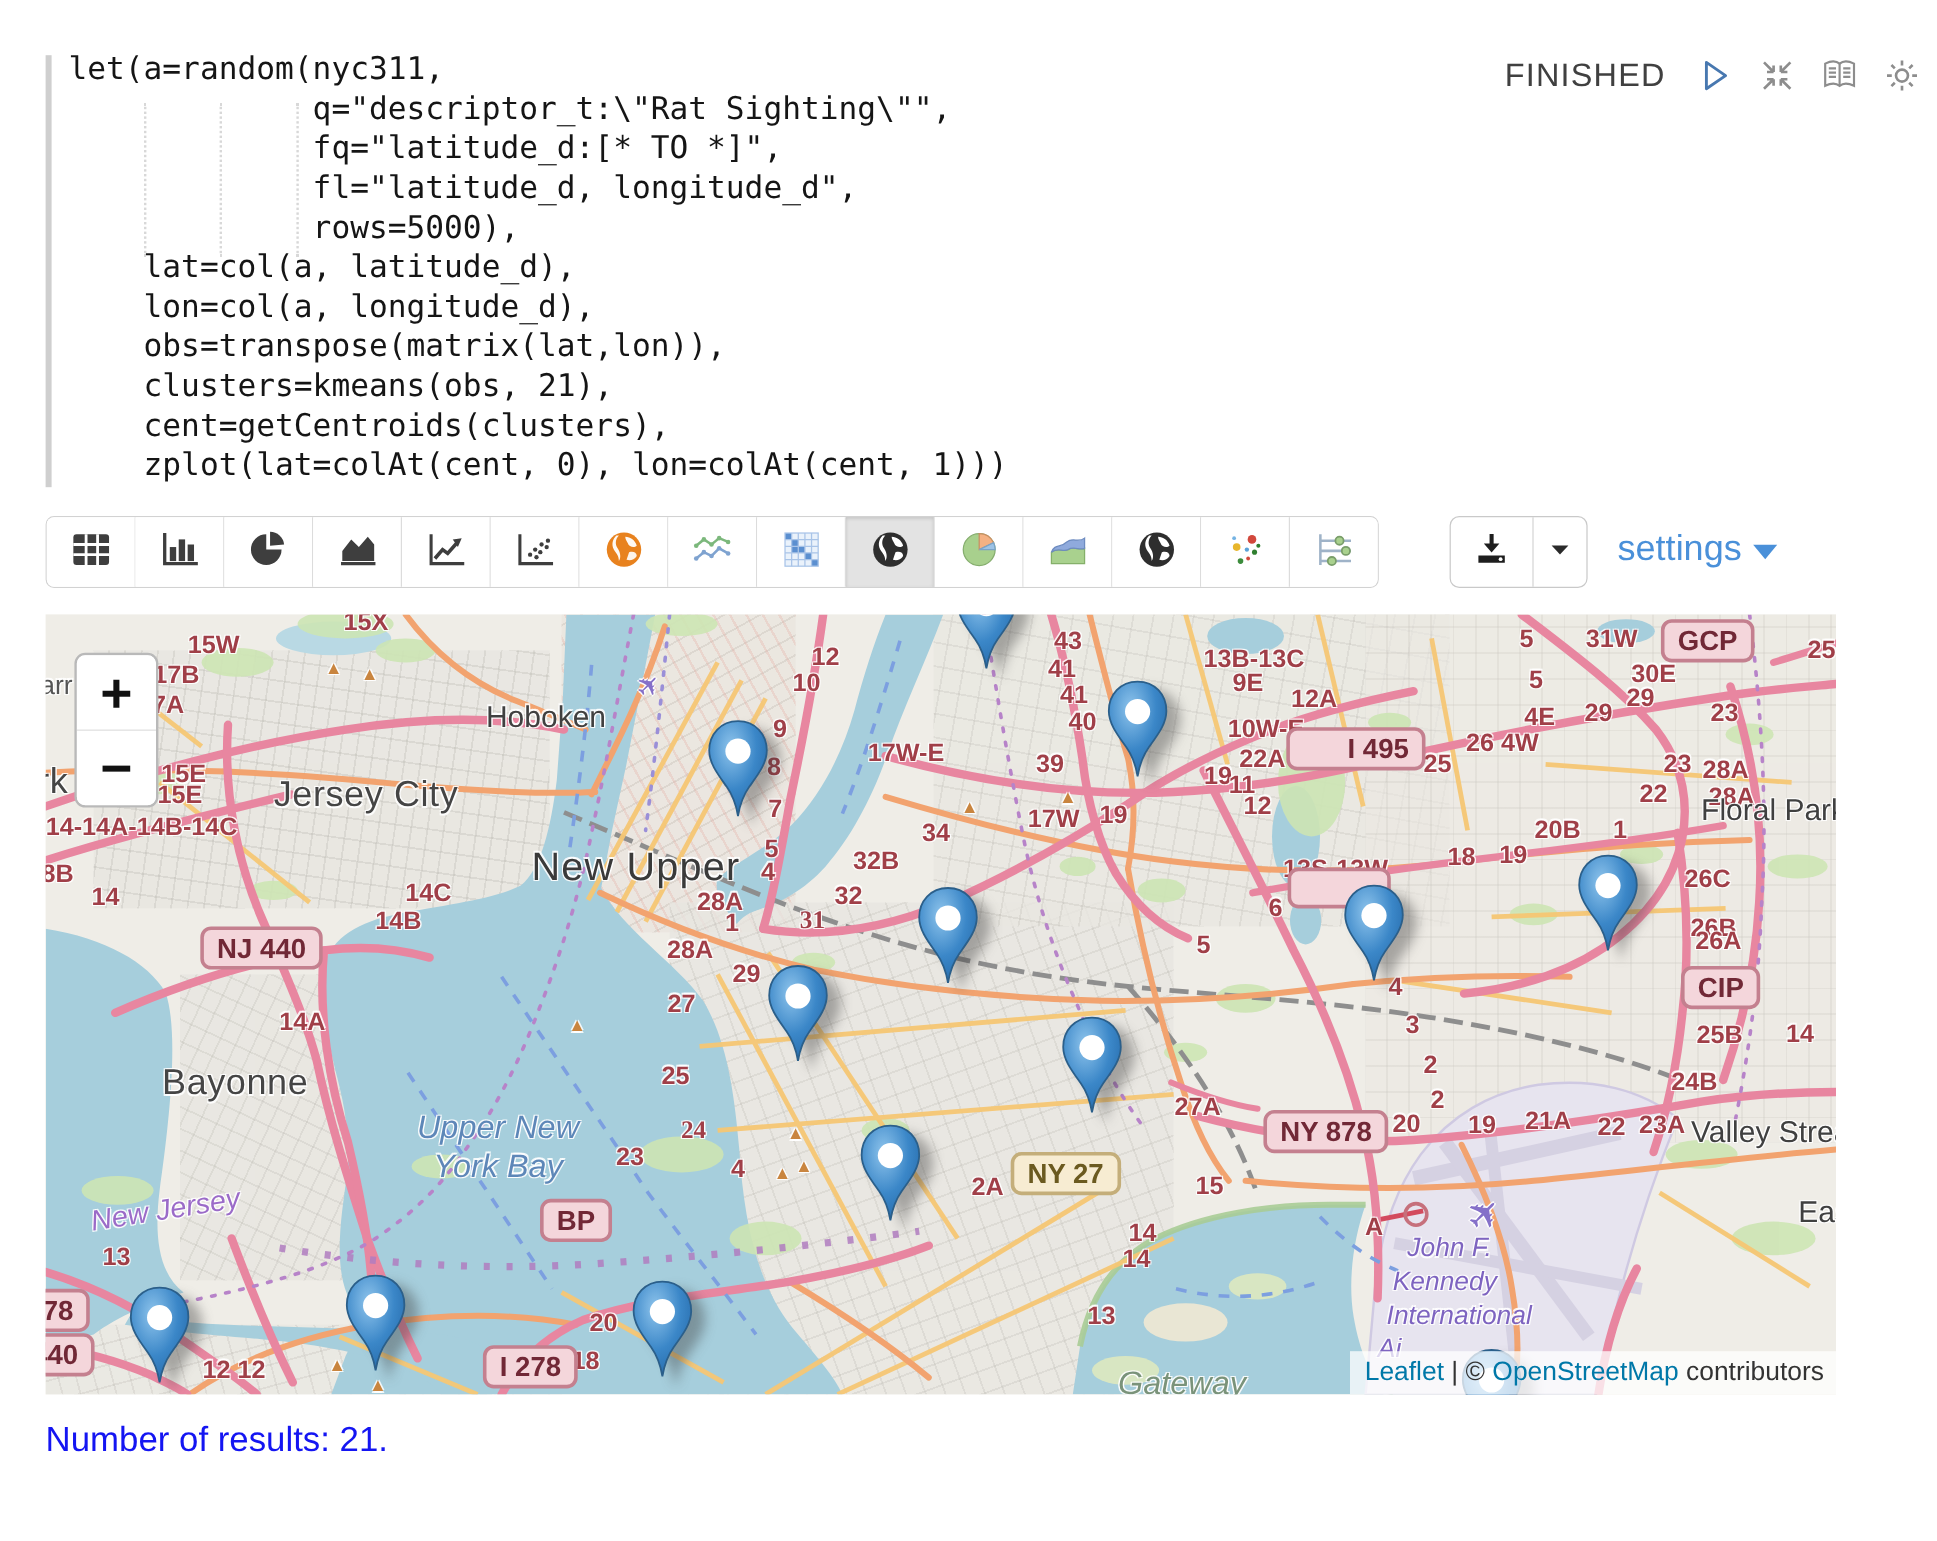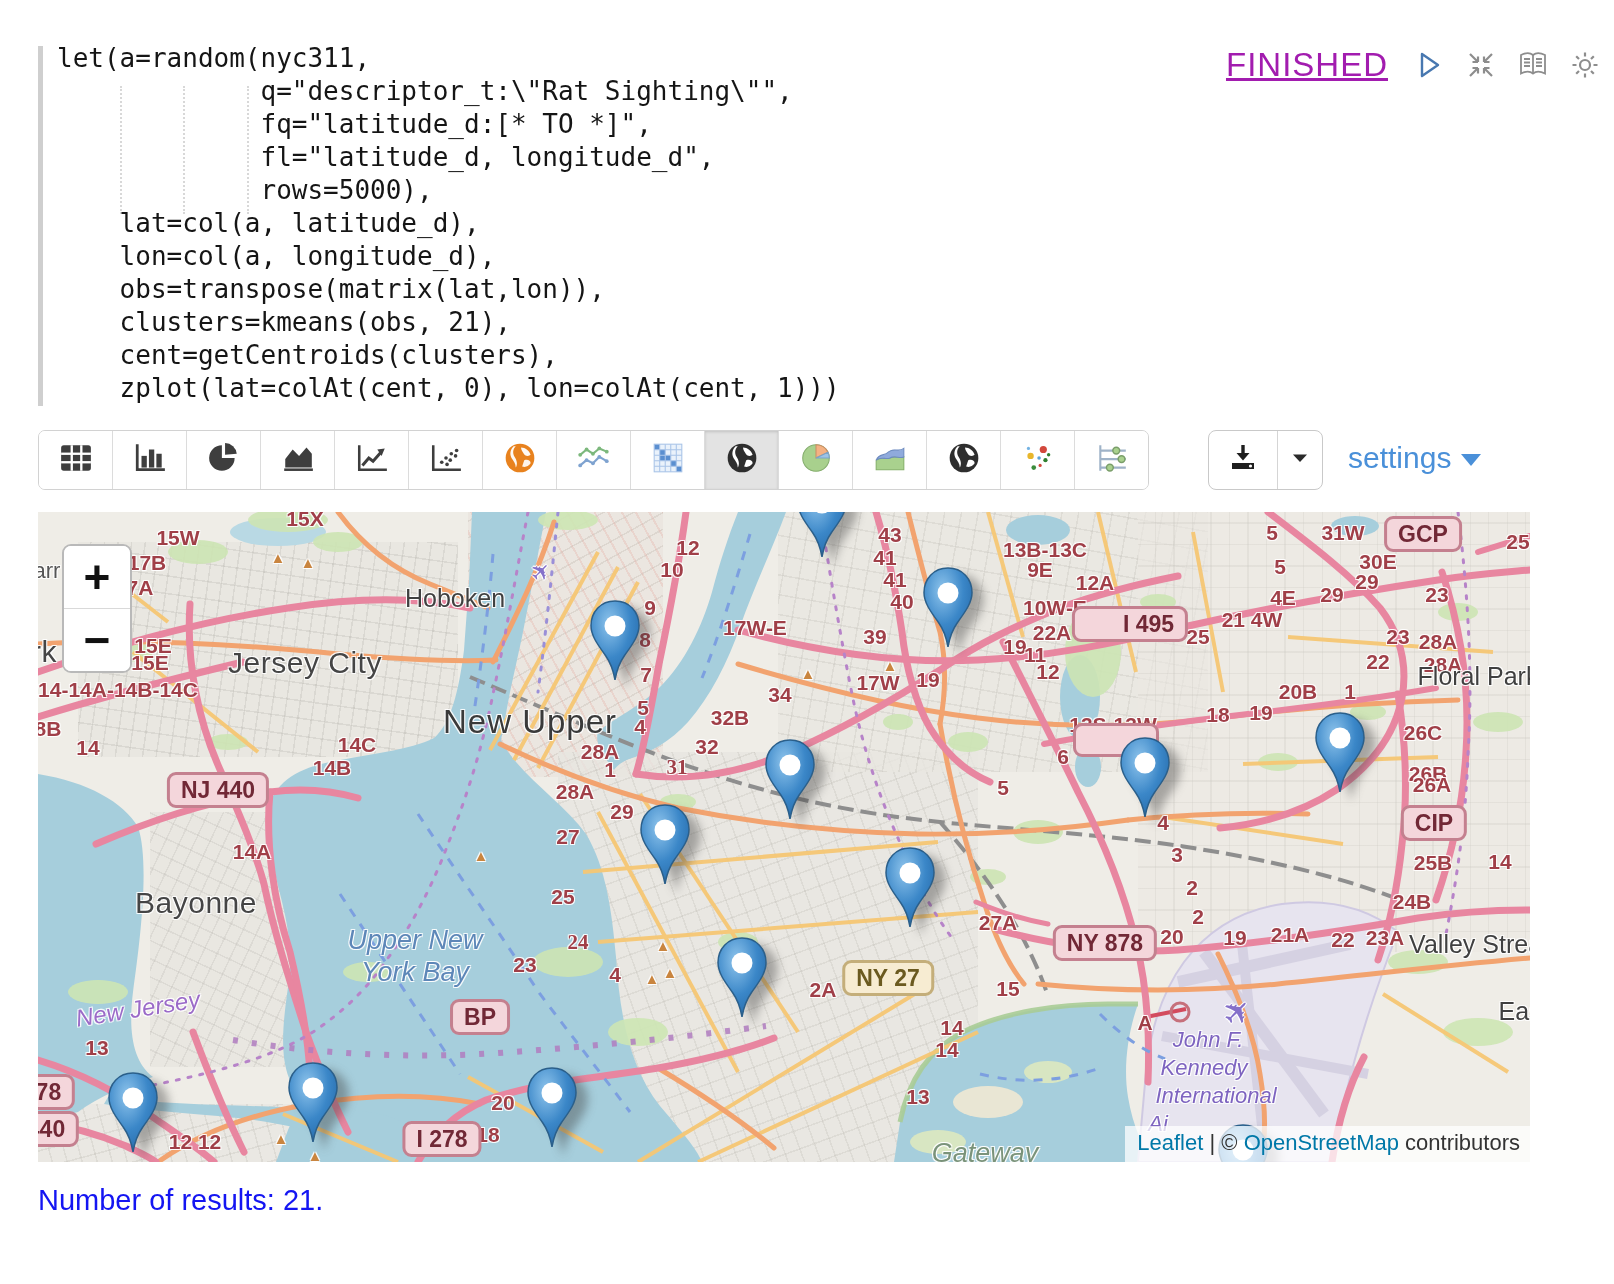--- a/index.html
+++ b/index.html
@@ -6,21 +6,21 @@
   body{width:1614px;height:1284px;position:relative;background:#fff;font-family:"Liberation Sans",sans-serif;overflow:hidden;}
 
   
   .editor{position:absolute;left:38px;top:40px;width:1140px;height:378px;}
   .editor .gutter{position:absolute;left:0;top:6px;width:5px;height:360px;background:#cfcfcf;}
   .editor pre{position:absolute;left:19px;top:2px;margin:0;font-family:"DejaVu Sans Mono",monospace;font-size:26px;line-height:33px;color:#151515;white-space:pre;}
   .indent-guide{position:absolute;top:46px;height:128px;width:0;border-left:2px dotted #d8d8d8;}
 
   
   .run-header{position:absolute;top:46px;right:12px;display:flex;align-items:center;gap:24px;}
-  .status-text{color:#a21caf;font-size:33px;letter-spacing:1px;text-decoration:underline;}
+  .status-text{color:#404040;font-size:27px;letter-spacing:1px;}
   .hicon{display:inline-flex;align-items:center;justify-content:center;width:34px;height:34px;cursor:pointer;}
 
   
   .viz-toolbar{position:absolute;left:38px;top:430px;height:58px;display:flex;border:1.5px solid #d2d2d2;border-radius:7px;background:#fff;}
   .viz-btn{width:73px;height:100%;display:flex;align-items:center;justify-content:center;border-right:1px solid #dcdcdc;background:#fff;cursor:pointer;}
   .viz-btn:first-child{border-radius:6px 0 0 6px;}
   .viz-btn:last-child{border-right:none;border-radius:0 6px 6px 0;}
   .viz-btn.selected{background:#e3e3e3;box-shadow:inset 0 1px 3px rgba(0,0,0,.15);}
   .dl-group{position:absolute;left:1208px;top:430px;height:58px;display:flex;border:1.5px solid #c9c9c9;border-radius:8px;background:#fff;}
   .dl-main{width:68px;display:flex;align-items:center;justify-content:center;border-right:1px solid #d5d5d5;cursor:pointer;}
@@ -517,21 +517,21 @@
       <div class="rlabel halo" style="left: 997px; top: 143px;">11</div>
       <div class="rlabel halo" style="left: 1010px; top: 160px;">12</div>
       <div class="rlabel halo" style="left: 1075px; top: 213px;">13S-13W</div>
       <div class="rlabel halo" style="left: 1025px; top: 245px;">6</div>
       <div class="rlabel halo" style="left: 965px; top: 276px;">5</div>
       <div class="rlabel halo" style="left: 1180px; top: 203px;">18</div>
       <div class="rlabel halo" style="left: 1223px; top: 201px;">19</div>
       <div class="rlabel halo" style="left: 1260px; top: 180px;">20B</div>
       <div class="rlabel halo" style="left: 1312px; top: 180px;">1</div>
       <div class="rlabel halo" style="left: 1160px; top: 125px;">25</div>
-      <div class="rlabel halo" style="left: 1214px; top: 108px;">21 4W</div>
+      <div class="rlabel halo" style="left: 1214px; top: 108px;">26 4W</div>
       <div class="rlabel halo" style="left: 1245px; top: 86px;">4E</div>
       <div class="rlabel halo" style="left: 1294px; top: 83px;">29</div>
       <div class="rlabel halo" style="left: 1329px; top: 70px;">29</div>
       <div class="rlabel halo" style="left: 1340px; top: 50px;">30E</div>
       <div class="rlabel halo" style="left: 1305px; top: 21px;">31W</div>
       <div class="rlabel halo" style="left: 1234px; top: 21px;">5</div>
       <div class="rlabel halo" style="left: 1242px; top: 55px;">5</div>
       <div class="rlabel halo" style="left: 1480px; top: 30px;">25</div>
       <div class="rlabel halo" style="left: 1399px; top: 83px;">23</div>
       <div class="rlabel halo" style="left: 1360px; top: 125px;">23</div>

